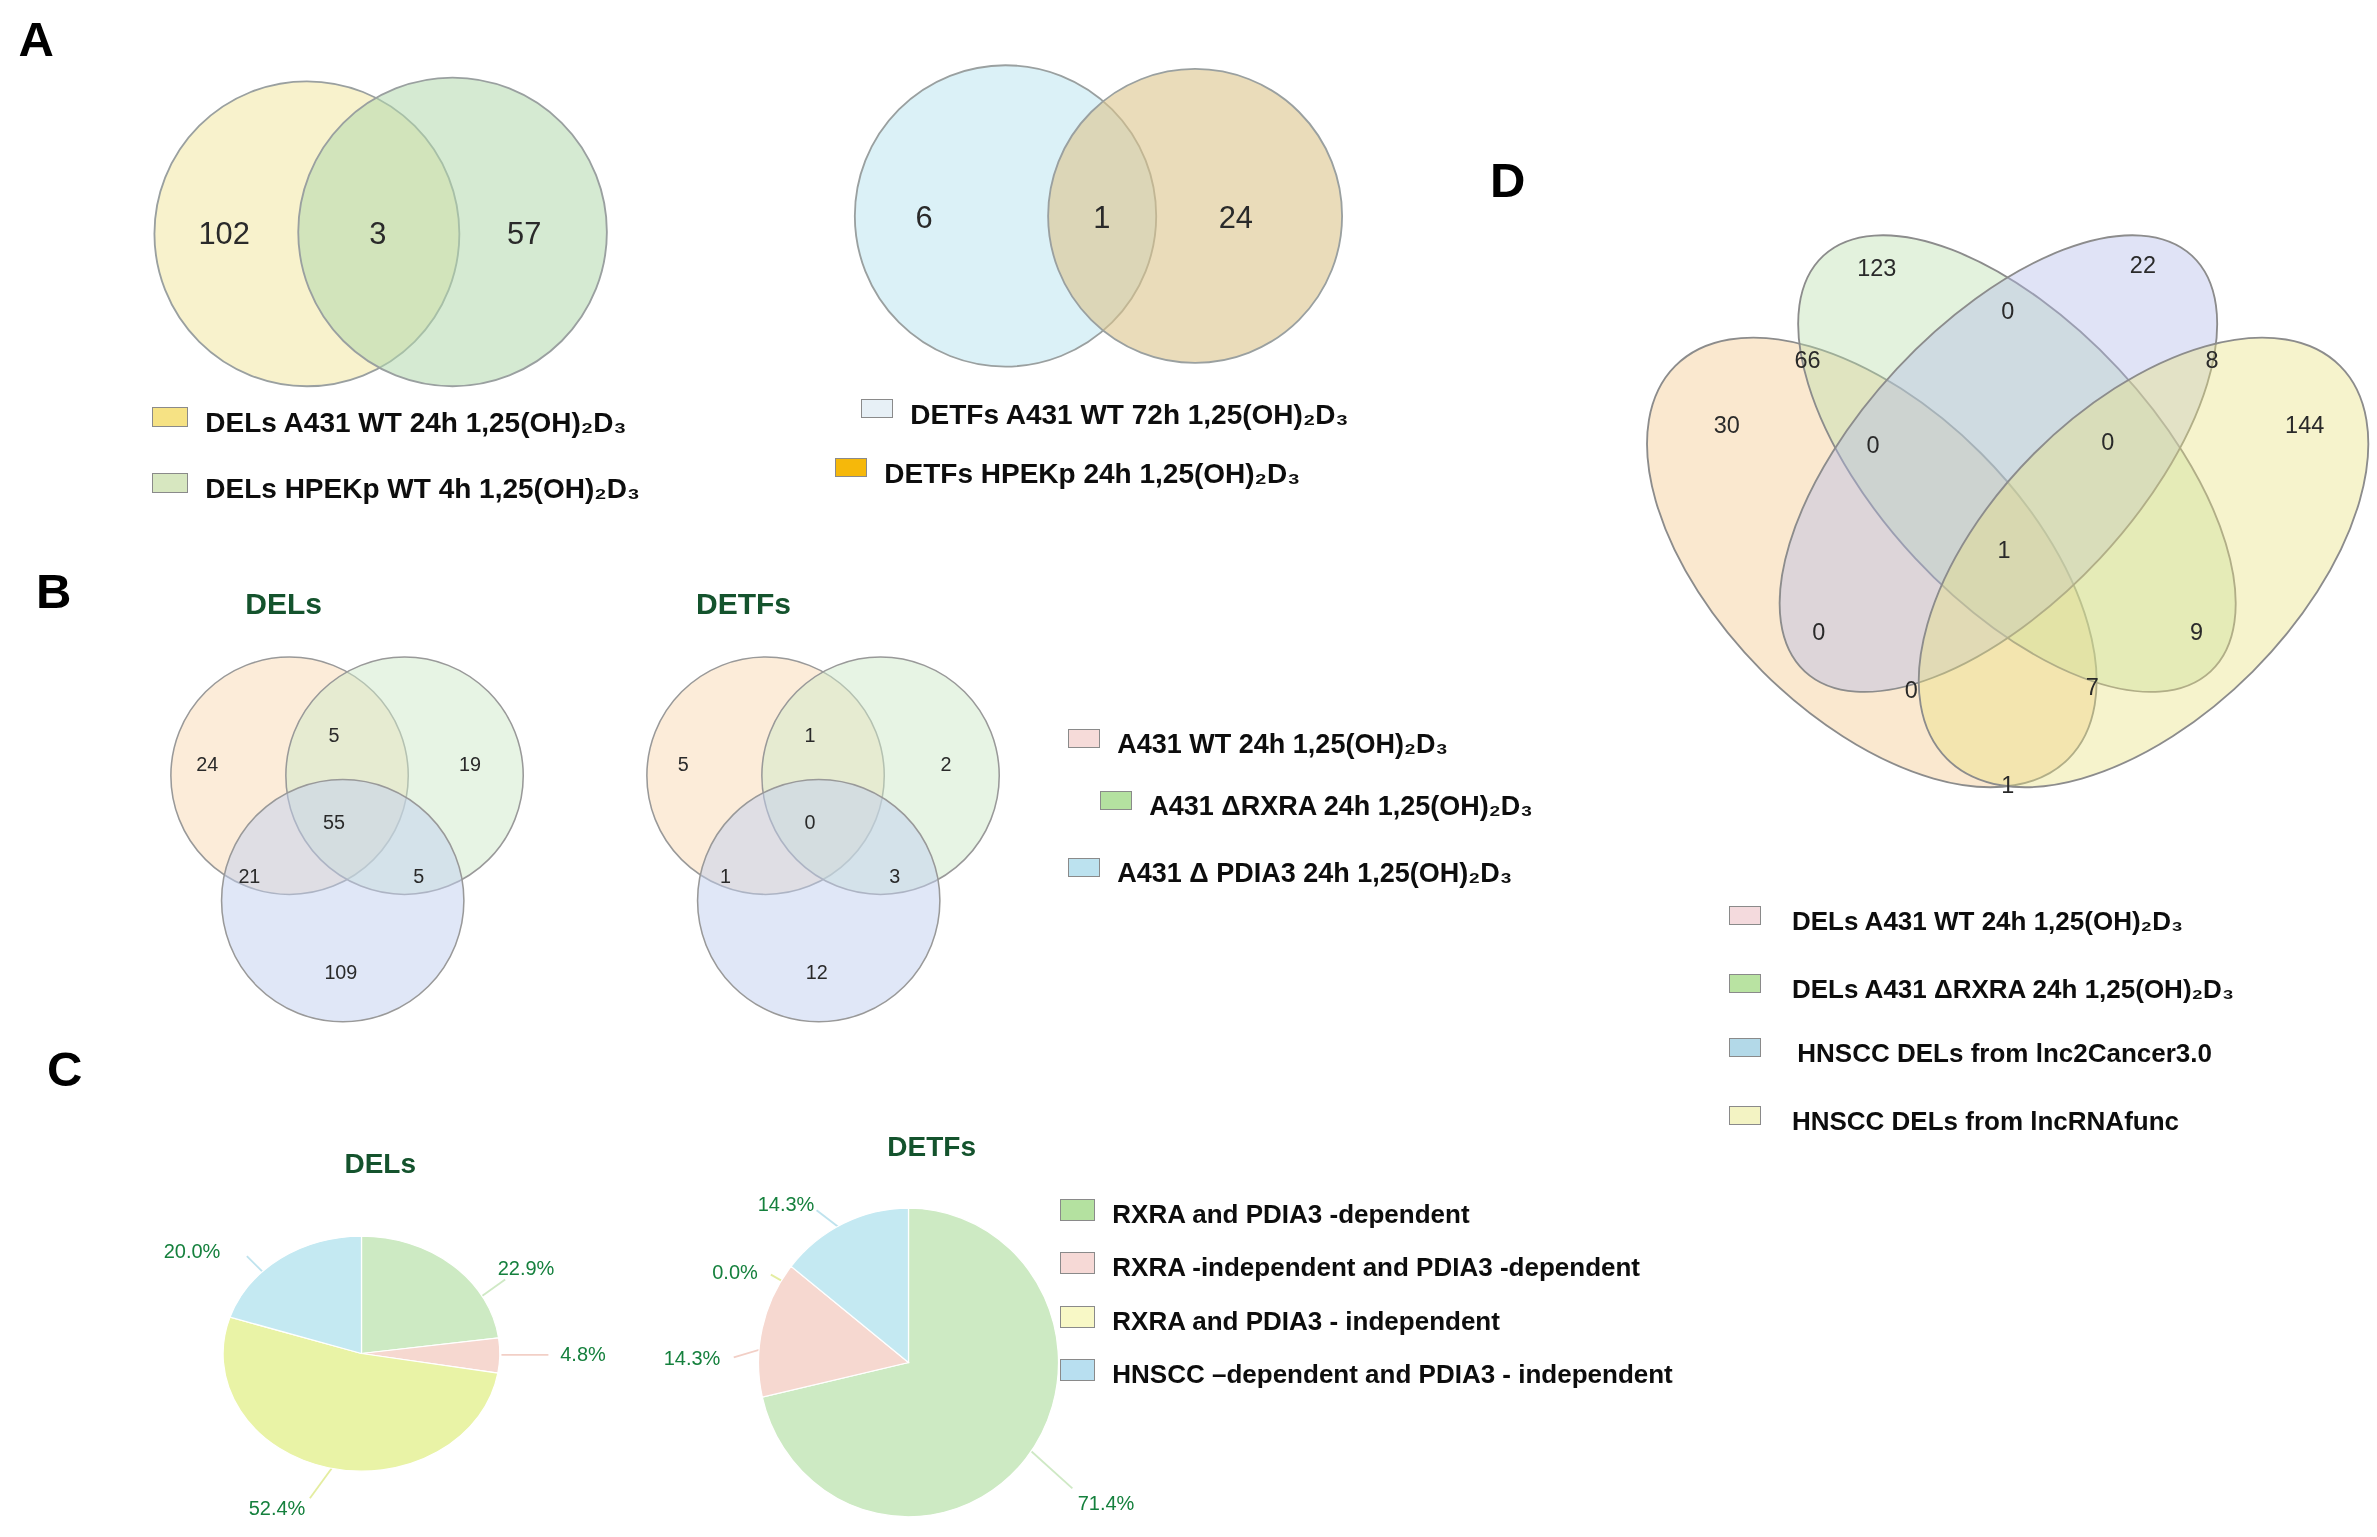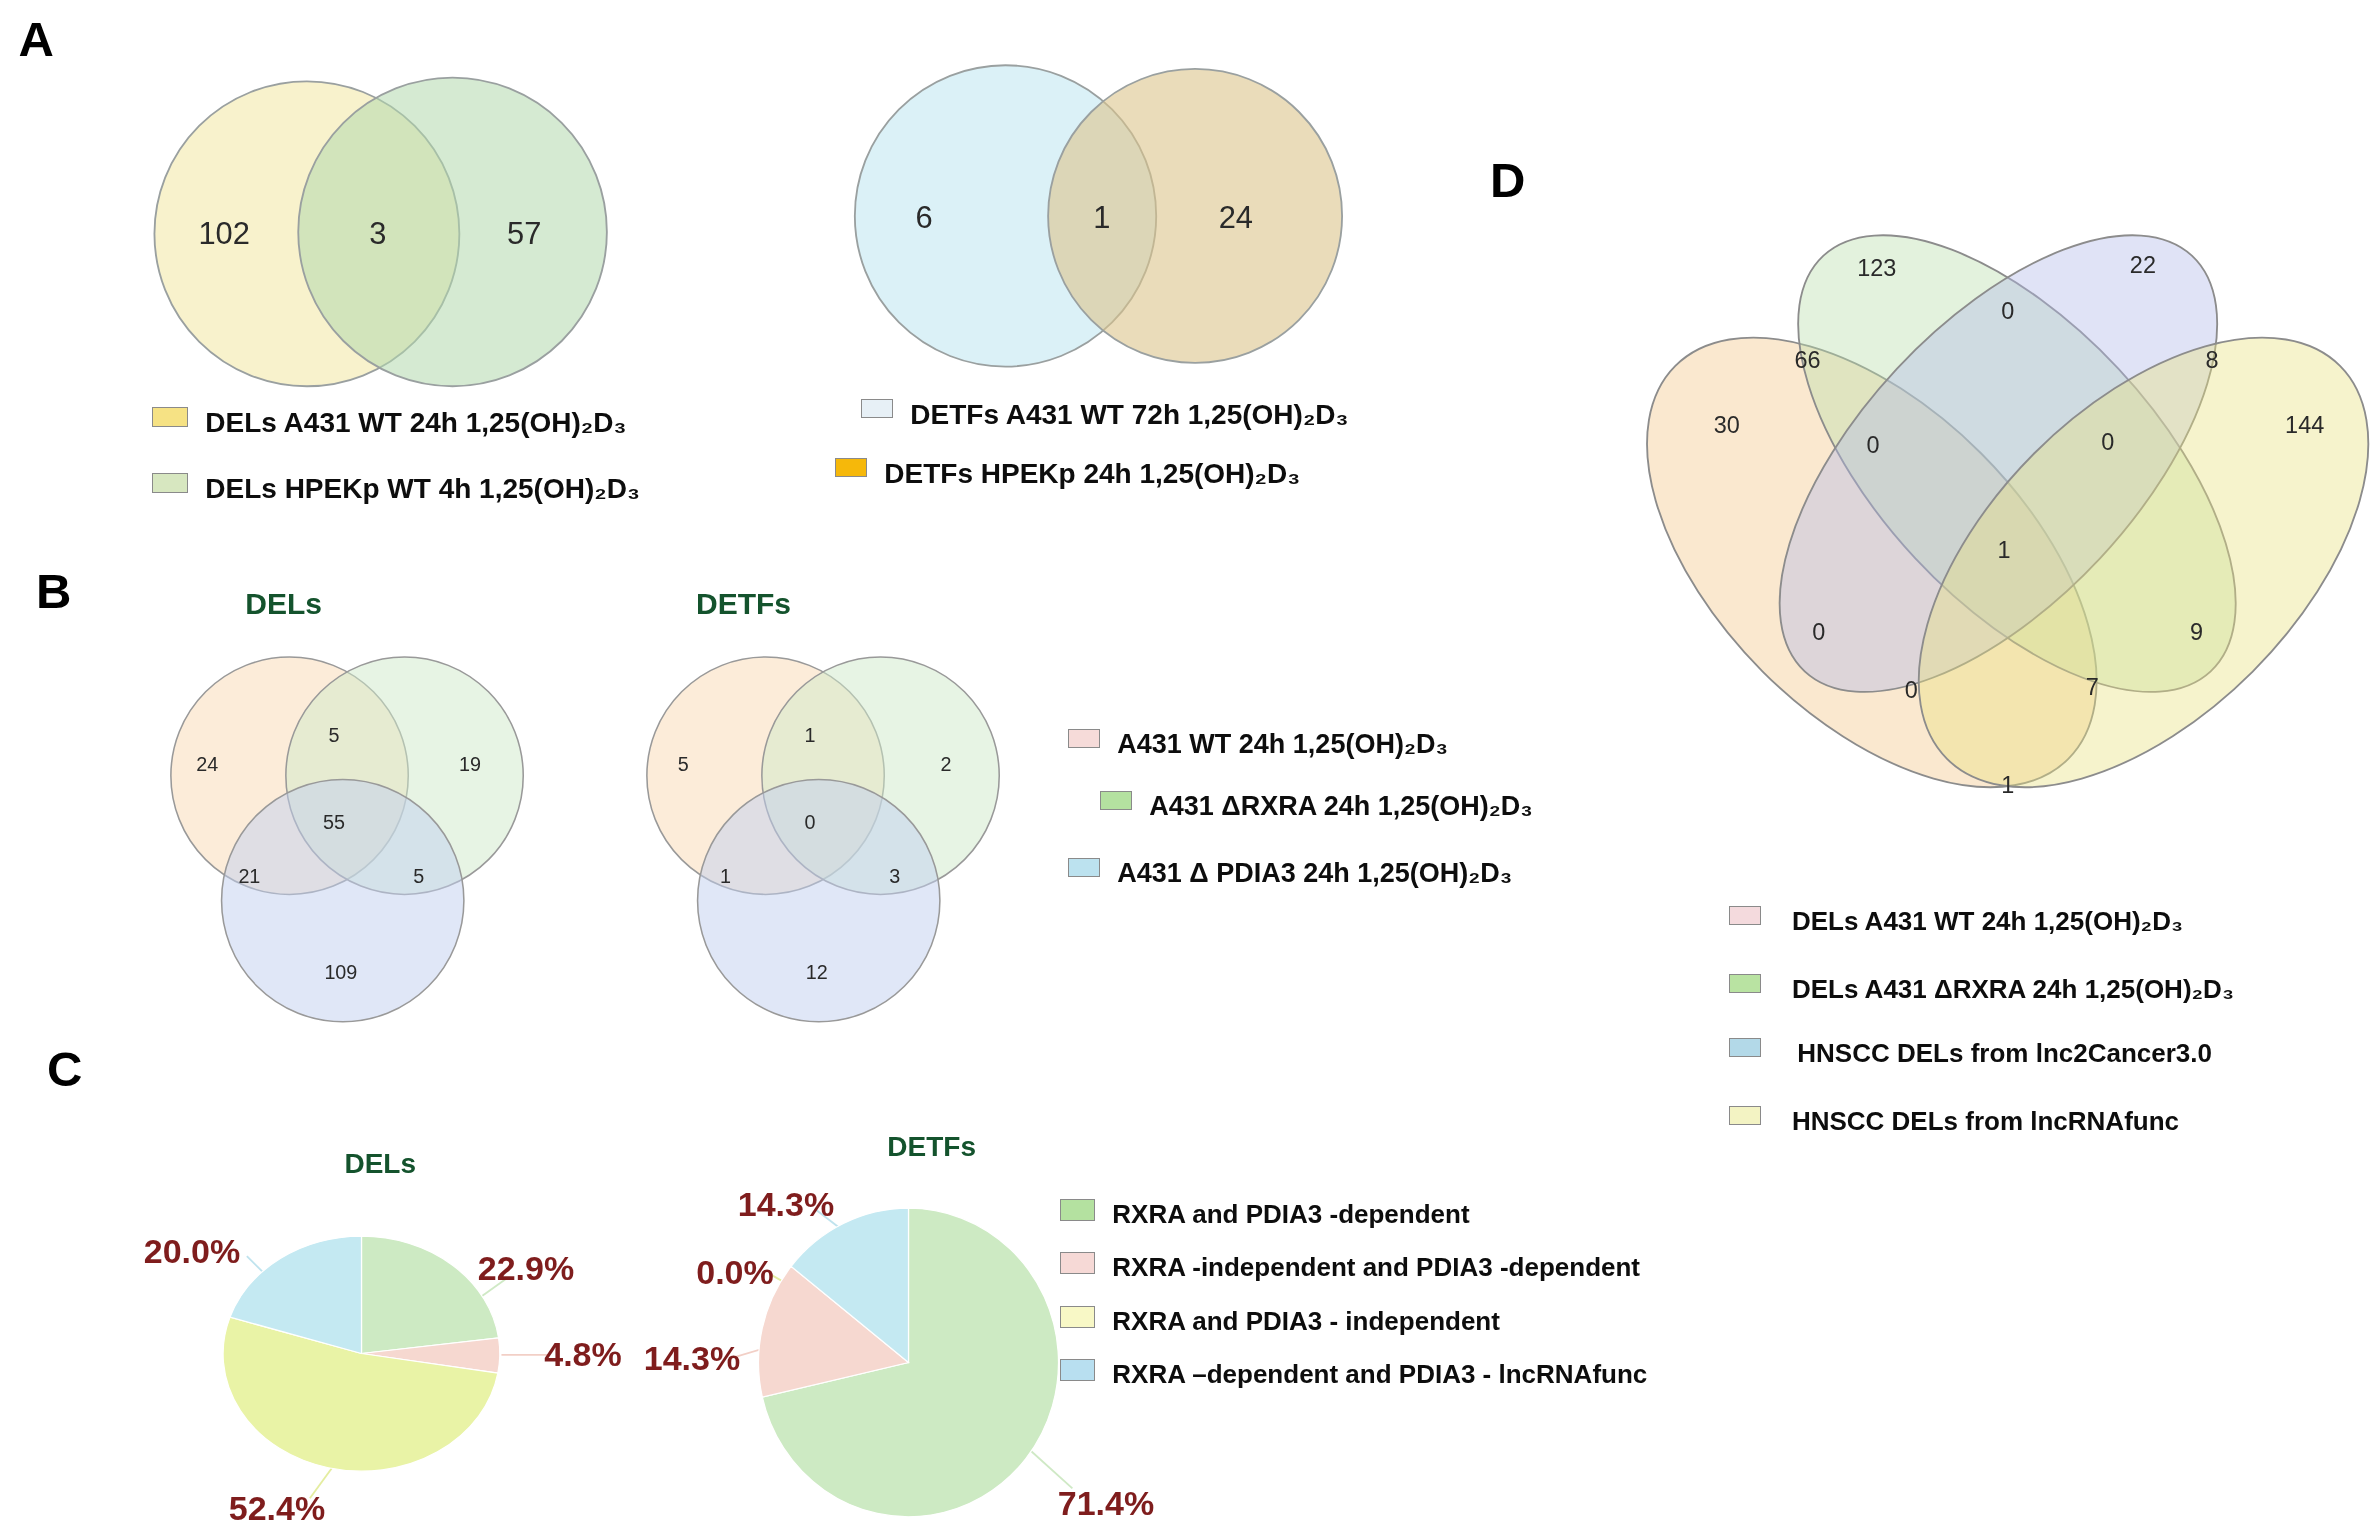--- a/index.html
+++ b/index.html
@@ -3,21 +3,21 @@
 <meta charset="utf-8">
 <style>
   html,body{margin:0;padding:0;background:#ffffff;}
   .canvas{
     position:relative;width:2377px;height:1537px;background:#ffffff;
     font-family:"Liberation Sans",sans-serif;color:#1a1a1a;overflow:hidden;
   }
   .abs{position:absolute;}
   .panel-letter{font-size:49px;font-weight:bold;color:#000;line-height:1;}
   .venn-title{font-size:30px;font-weight:bold;text-align:right;color:#14532d;}
-  .pie-label{font-size:34px;font-weight:bold;color:#7f1d1d;white-space:nowrap;transform:translate(-50%,-50%);}
+  .pie-label{font-size:20px;font-weight:normal;color:#15803d;white-space:nowrap;transform:translate(-50%,-50%);}
   .legend-row{position:absolute;display:flex;gap:17.3px;}
   .sw{display:inline-block;border:1.9px solid #8a8a8a;box-sizing:border-box;}
   .sw-lg{width:36px;height:20px;}
   .sw-md{width:32px;height:18.5px;}
   .legend-text{font-weight:bold;white-space:nowrap;color:#0d0d0d;}
   .lt-46{font-size:28px;}
   .lt-44{font-size:27px;}
   .lt-42{font-size:26px;}
   svg text.vnum{font-family:"Liberation Sans",sans-serif;fill:#2a2a2a;}
   svg text.vnum-lg{font-size:50px;}
@@ -153,21 +153,21 @@
   <div class="legend-row" style="left:1060px;top:1252px;">
     <span class="sw" style="width: 35px; height: 22px; background: rgb(246, 217, 214);"></span>
     <span class="legend-text lt-42">RXRA -independent and PDIA3 -dependent</span>
   </div>
   <div class="legend-row" style="left:1060px;top:1306px;">
     <span class="sw" style="width: 35px; height: 22px; background: rgb(248, 248, 198);"></span>
     <span class="legend-text lt-42">RXRA and PDIA3 - independent</span>
   </div>
   <div class="legend-row" style="left:1060px;top:1359px;">
     <span class="sw" style="width: 35px; height: 22px; background: rgb(184, 223, 240);"></span>
-    <span class="legend-text lt-42">RXRA –dependent and PDIA3 - lncRNAfunc</span>
+    <span class="legend-text lt-42">HNSCC –dependent and PDIA3 - independent</span>
   </div>
 
   <svg class="abs" style="left:1631px;top:198px;overflow:visible;" width="741" height="630" viewBox="0 0 1200 1020">
     <ellipse cx="390" cy="590" rx="450" ry="250" transform="rotate(45 390 590)" fill-opacity="0.4" stroke="#8c8c8c" stroke-width="3" fill="#f2c587"></ellipse>
     <ellipse cx="625" cy="430" rx="460" ry="225" transform="rotate(47 625 430)" fill-opacity="0.4" stroke="#8c8c8c" stroke-width="3" fill="#b9deaa"></ellipse>
     <ellipse cx="595" cy="430" rx="460" ry="225" transform="rotate(-47 595 430)" fill-opacity="0.4" stroke="#8c8c8c" stroke-width="3" fill="#b1b9e8"></ellipse>
     <ellipse cx="830" cy="590" rx="450" ry="250" transform="rotate(-45 830 590)" fill-opacity="0.4" stroke="#8c8c8c" stroke-width="3" fill="#e8e07f"></ellipse>
 
     <text class="vnum vnum-d" x="398" y="127" text-anchor="middle">123</text>
     <text class="vnum vnum-d" x="829" y="121" text-anchor="middle">22</text>

